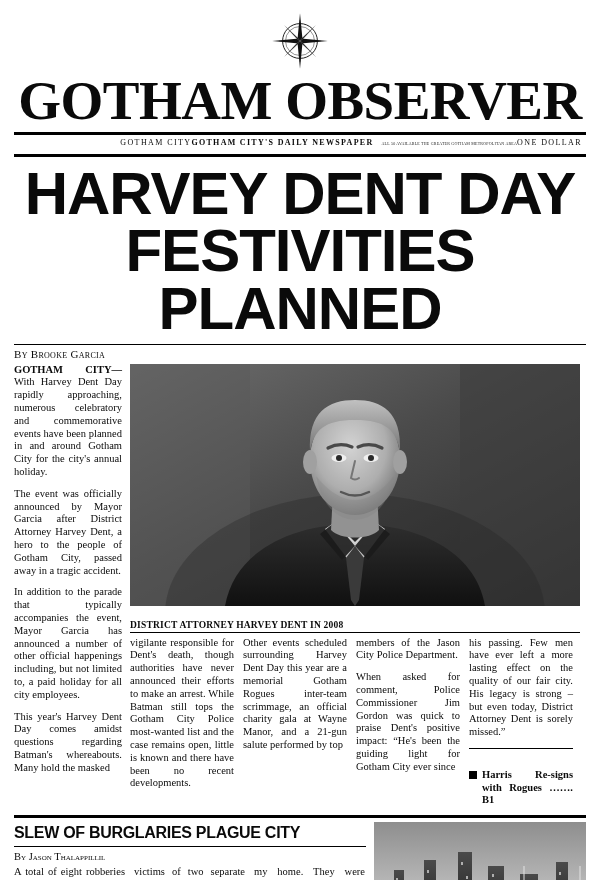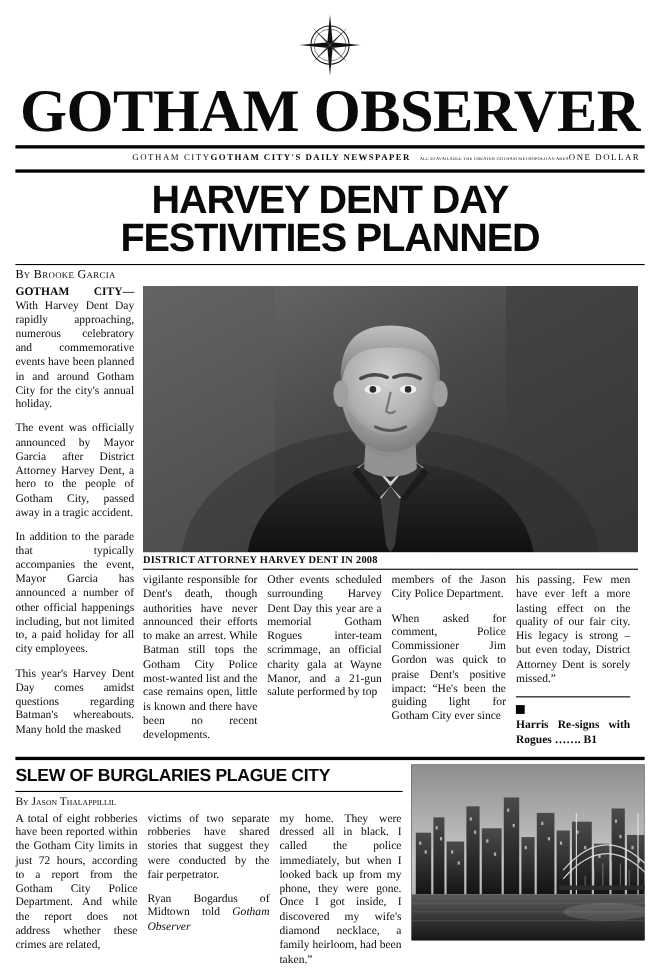--- a/index.html
+++ b/index.html
@@ -39,21 +39,21 @@
   }
   .masthead-sub .center-group { display:flex; align-items:baseline; gap:8px; }
   .masthead-sub .center-main { font-weight:bold; font-size:8px; letter-spacing:1.3px; }
   .masthead-sub .tiny { font-size:4px; letter-spacing:0.2px; color:#222; }
 
   
   .headline {
     text-align:center;
     font-family:"Liberation Sans", sans-serif;
     font-weight:bold;
-    font-size:36px;
+    font-size:60px;
     line-height:0.96;
     letter-spacing:-1px;
     margin:8px 0 0 0;
   }
   .headline .l2 { display:block; }
   .rule-under-head { border-top:1px solid #000; margin:6px 0 0 0; }
 
   
   .byline {
     font-size:11px;
@@ -74,34 +74,34 @@
     width:450px; height:242px;
     position:relative; overflow:hidden;
     background:#3a3a3a;
     filter:grayscale(100%);
   }
   .photo-caption {
     font-family:"Liberation Serif", serif;
     font-weight:bold;
     font-size:9.5px;
     letter-spacing:0.2px;
-    padding:3px 0 2px 0;
+    padding:14px 0 2px 0;
     border-bottom:1px solid #000;
     margin-bottom:4px;
   }
 
   
   .lower-cols { display:flex; gap:9px; margin-top:0; }
   .lower-cols .col { width:104px; }
 
   .teaser {
     border-top:1px solid #000;
     margin-top:6px;
-    padding-top:5px;
-    display:flex; gap:5px; align-items:flex-start;flex-direction:column;
+    padding-top:20px;
+    display:flex; gap:5px; align-items:flex-start;
   }
   .teaser .sq { width:8px; height:8px; background:#000; margin-top:2px; flex:none; }
   .teaser .txt {
     font-family:"Liberation Serif", serif;
     font-weight:bold;
     font-size:10.5px;
     line-height:1.2;
   }
 
   

